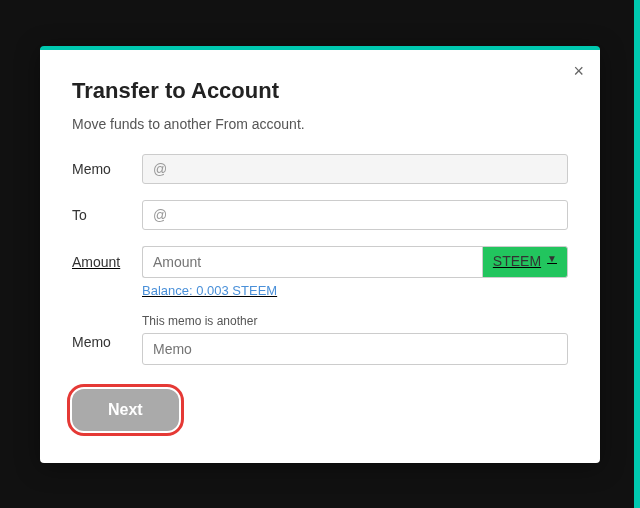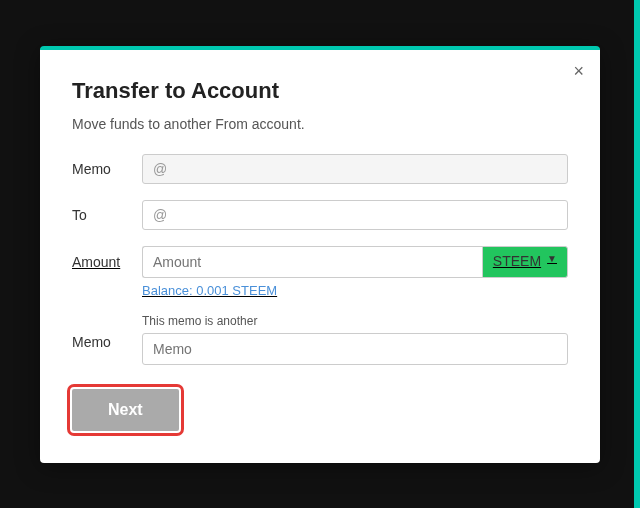--- a/index.html
+++ b/index.html
@@ -186,21 +186,21 @@
     }
 
     .next-button-row {
       margin-top: 24px;
     }
 
     .next-button {
       background: #aaa;
       color: #fff;
       border: none;
-      border-radius: 2px;
+      border-radius: 12px;
       padding: 12px 36px;
       font-size: 16px;
       font-weight: bold;
       cursor: pointer;
       outline: 3px solid #e53935;
       outline-offset: 2px;
     }
   </style>
 </head>
 <body>
@@ -234,21 +234,21 @@
     <div class="amount-section">
       <div class="amount-input-row">
         <div class="amount-input-wrapper">
           <input type="text" placeholder="Amount" style="">
         </div>
         <div class="amount-select">
           <span>STEEM</span>
           <span class="chevron">▼</span>
         </div>
       </div>
-      <a class="balance-link">Balance: 0.001 STEEM</a>
+      <a class="balance-link">Balance: 0.003 STEEM</a>
     </div>
   </div>
 
   <div class="form-row" style="align-items: flex-start;">
     <div class="form-label" style="padding-top: 20px;">Memo</div>
     <div class="memo-section">
       <div class="memo-public-note">This memo is another</div>
       <div class="memo-input-wrapper">
         <input type="text" placeholder="Memo" style="">
       </div>

